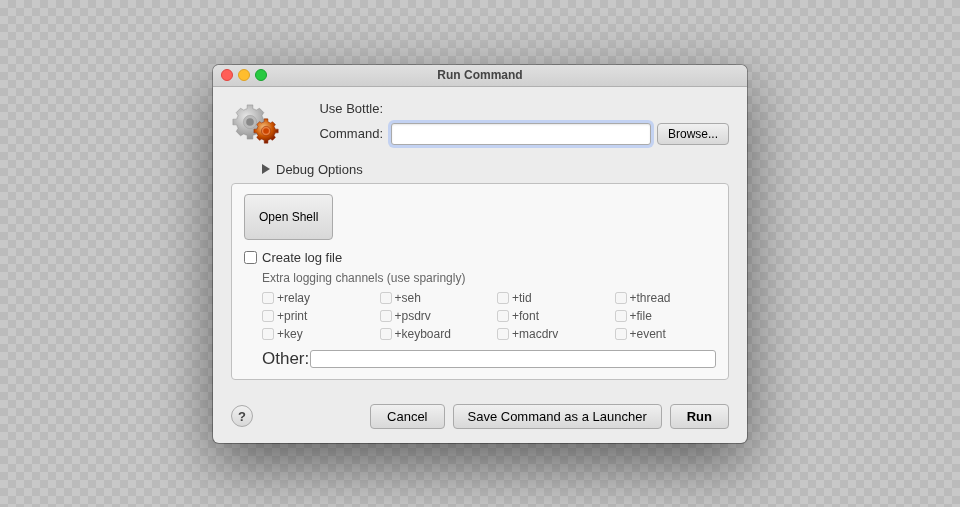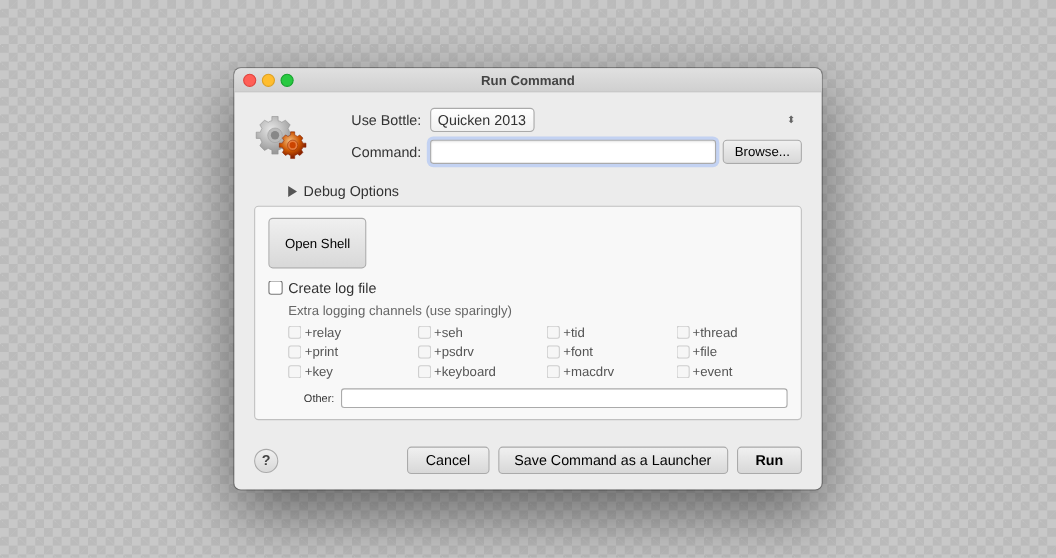--- a/index.html
+++ b/index.html
@@ -241,21 +241,21 @@
       font-size: 12px;
       color: #555;
     }
 
     .other-row {
       display: flex;
       align-items: center;
       margin-left: 18px;
     }
     .other-label {
-      font-size: 10px;
+      font-size: 17px;
       color: #333;
       margin-right: 6px;
       width: 42px;
       text-align: right;
     }
     .other-input {
       flex: 1;
       height: 18px;
       background: #fff;
       border: 1px solid #aaa;
@@ -358,26 +358,20 @@
           </defs>
           <path fill="url(#gearGrad2)" stroke="#882200" stroke-width="0.5" d="M12,2 L12,5 Q10.5,5.5 9.5,6.5 L7,5 L4,8 L5.5,10.5 Q4.5,11.5 4,13 L1,13 L1,17 L4,17 Q4.5,18.5 5.5,19.5 L4,22 L7,25 L9.5,23.5 Q10.5,24.5 12,25 L12,28 L16,28 L16,25 Q17.5,24.5 18.5,23.5 L21,25 L24,22 L22.5,19.5 Q23.5,18.5 24,17 L27,17 L27,13 L24,13 Q23.5,11.5 22.5,10.5 L24,8 L21,5 L18.5,6.5 Q17.5,5.5 16,5 L16,2 Z"></path>
           <circle fill="#e88040" stroke="#882200" stroke-width="0.5" cx="14" cy="15" r="5"></circle>
           <circle fill="#cc4400" cx="14" cy="15" r="3"></circle>
         </svg>
       </div>
 
       <div class="form-rows">
         <div class="form-row">
           <span class="form-label">Use Bottle:</span>
-          <div class="select-wrapper">
-            <select class="bottle-select">
-              <option value="Quicken 2013">Quicken 2013</option>
-            </select>
-            <span class="select-arrow">⬍</span>
-          </div>
         </div>
         <div class="form-row">
           <span class="form-label">Command:</span>
           <input class="command-input" type="text" value="" style="">
           <button class="browse-btn">Browse...</button>
         </div>
       </div>
     </div>
 
     <div class="debug-section">

